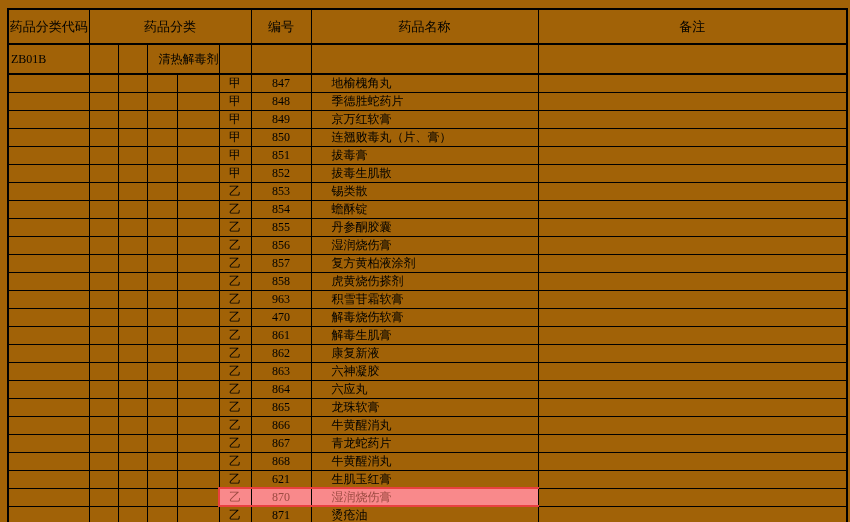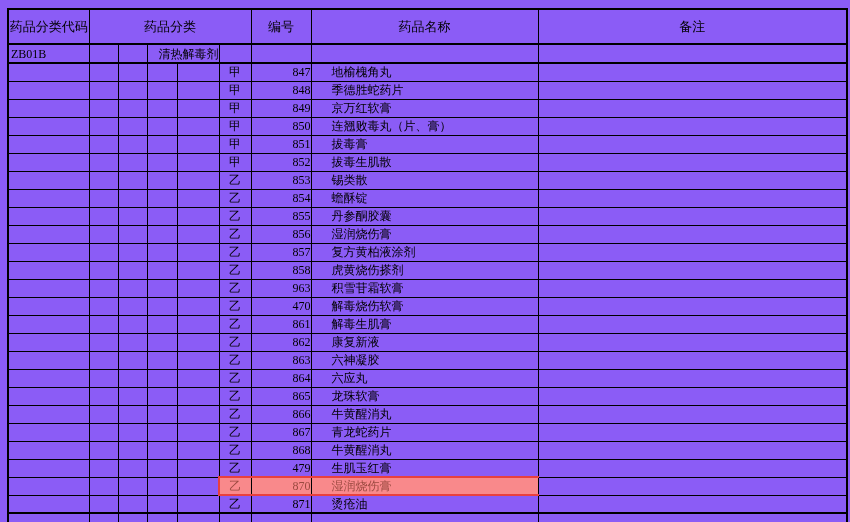--- a/index.html
+++ b/index.html
@@ -6,21 +6,21 @@
   html, body { background: #ffffff; }
   body {
     width: 850px; height: 522px;
     font-family: "Liberation Serif", "DejaVu Serif", serif;
     color: #000;
   }
   .viewport {
     position: relative;
     width: 850px; height: 522px;
     overflow: hidden;
-    background: #8b5cf6;
+    background: #a16207;
   }
   table.drug-table {
     position: absolute;
     left: 7px; top: 8px;
     border-collapse: collapse;
     table-layout: fixed;
     width: 839px;
     border: 2px solid #000;
     border-bottom: none;
   }
@@ -33,26 +33,26 @@
     white-space: nowrap;
     vertical-align: middle;
     padding: 0;
   }
   thead th {
     height: 35px;
     font-size: 13px;
     text-align: center;
     border-bottom: 2px solid #000;
   }
-  tr.cat-row td { height: 19px; border-bottom: 2px solid #000; }
+  tr.cat-row td { height: 30px; border-bottom: 2px solid #000; }
   tr.data-row td { height: 18px; }
   .c-code  { text-align: left; padding-left: 2px; }
   .c-cat   { text-align: right; padding-left: 1px; }
   .c-cls   { text-align: center; }
-  .c-no    { text-align: right; margin-top: 32px; }
+  .c-no    { text-align: center; margin-top: 32px; }
   .c-name  { text-align: left; padding-left: 20px; }
   .c-remark{ }
   
   tr.hl td.c-cls, tr.hl td.c-no, tr.hl td.c-name {
     background: var(--hl-bg);
     color: var(--hl-text);
     border-top: 2px solid var(--hl-border);
     border-bottom: 2px solid var(--hl-border);
   }
   tr.hl td.c-cls { border-left: 2px solid var(--hl-border); }
@@ -360,21 +360,21 @@
     <td class="c-remark"></td>
   </tr>
 
   <tr class="data-row">
     <td></td>
     <td></td>
     <td></td>
     <td></td>
     <td></td>
     <td class="c-cls">乙</td>
-    <td class="c-no">479</td>
+    <td class="c-no">621</td>
     <td class="c-name">生肌玉红膏</td>
     <td class="c-remark"></td>
   </tr>
 
   <tr class="data-row hl">
     <td></td>
     <td></td>
     <td></td>
     <td></td>
     <td></td>

